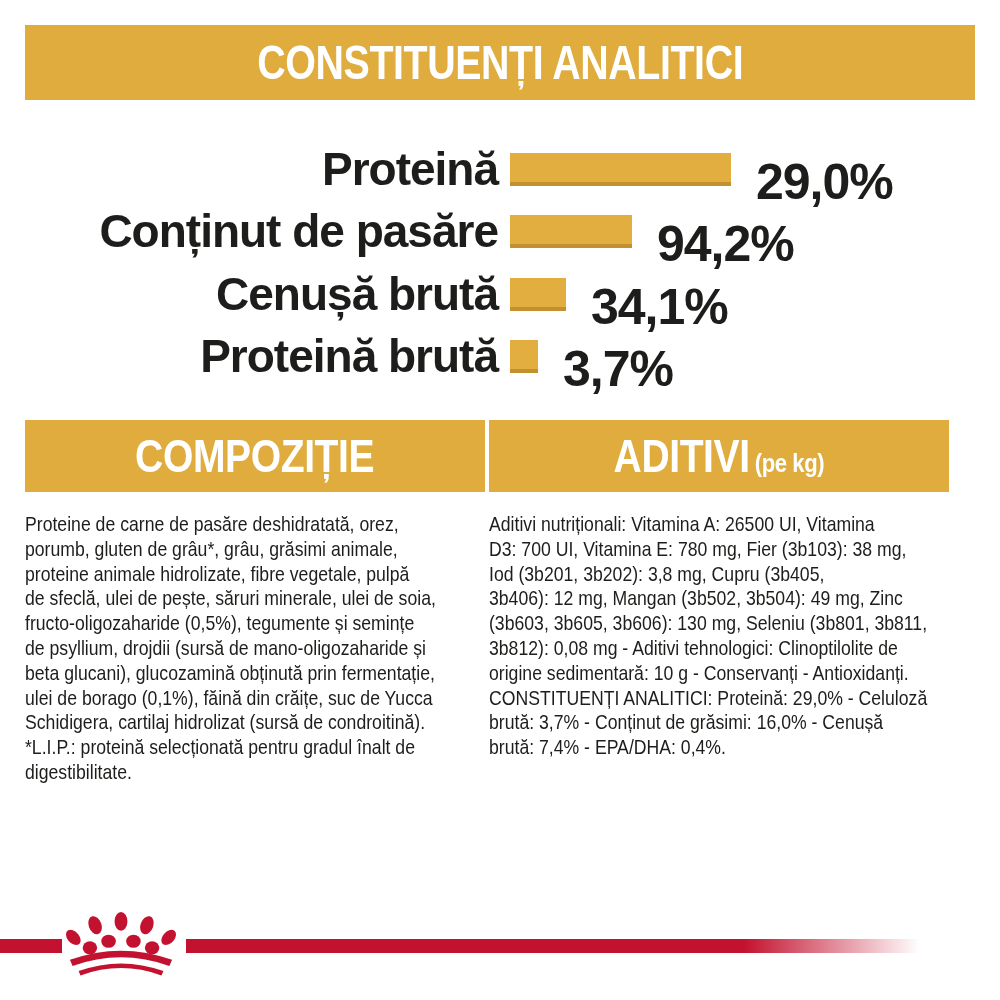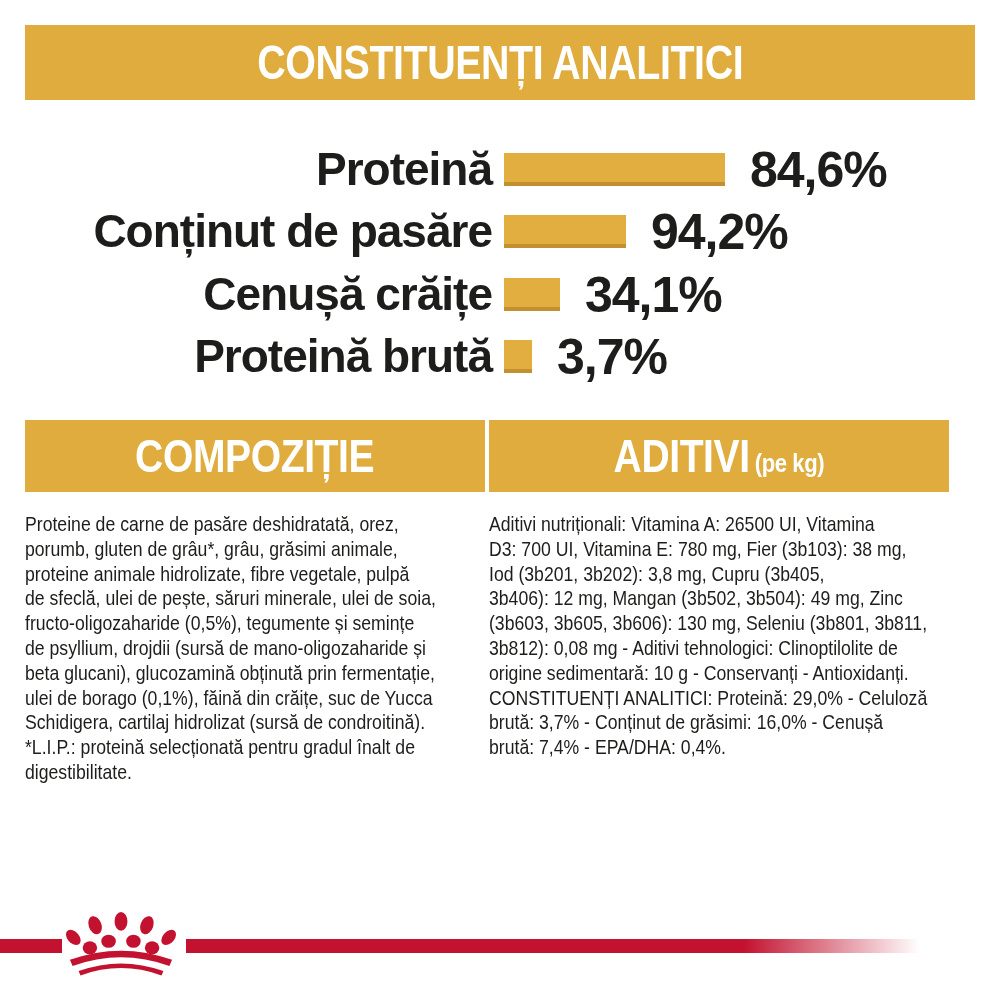--- a/index.html
+++ b/index.html
@@ -17,21 +17,21 @@
     transform:scaleX(.82);transform-origin:center;white-space:nowrap;
   }
   .small-bar{position:relative;width:460px;height:72px;}
   .small-title{
     display:inline-flex;align-items:baseline;color:#fff;font-weight:bold;font-size:46px;
     letter-spacing:-.5px;transform:scaleX(.85);transform-origin:center;white-space:nowrap;
   }
   .small-title .unit{font-size:26px;margin-left:6px;font-weight:bold;}
   
   .chart{position:absolute;left:0;top:148px;width:1000px;height:240px;}
-  .chart-row{position:absolute;left:4px;height:33px;display:flex;align-items:center;}
+  .chart-row{position:absolute;left:10px;height:33px;display:flex;}
   .row-label{
     flex:0 0 488px;text-align:right;font-weight:bold;font-size:46px;line-height:33px;
     color:var(--ink);letter-spacing:-1px;white-space:nowrap;
   }
   .bar{
     height:33px;background:var(--gold-bar);margin-left:12px;
     box-shadow:inset 0 -4px 0 rgba(148,101,24,.40);
   }
   .row-value{
     font-weight:bold;font-size:50px;color:var(--ink);margin-left:25px;letter-spacing:-1px;white-space:nowrap;
@@ -59,29 +59,29 @@
 <div class="canvas">
 
   <header class="gold-bar title-bar">
     <span class="bar-title">CONSTITUENȚI ANALITICI</span>
   </header>
 
   <section class="chart">
     <div class="chart-row" style="top:5px;">
       <span class="row-label">Proteină</span>
       <span class="bar" style="width: 221px;"></span>
-      <span class="row-value">84,6%</span>
+      <span class="row-value">29,0%</span>
     </div>
     <div class="chart-row" style="top:67px;">
       <span class="row-label">Conținut de pasăre</span>
       <span class="bar" style="width: 122px;"></span>
       <span class="row-value">94,2%</span>
     </div>
     <div class="chart-row" style="top:130px;">
-      <span class="row-label">Cenușă crăițe</span>
+      <span class="row-label">Cenușă brută</span>
       <span class="bar" style="width: 56px;"></span>
       <span class="row-value">34,1%</span>
     </div>
     <div class="chart-row" style="top:192px;">
       <span class="row-label">Proteină brută</span>
       <span class="bar" style="width: 28px;"></span>
       <span class="row-value">3,7%</span>
     </div>
   </section>
 

